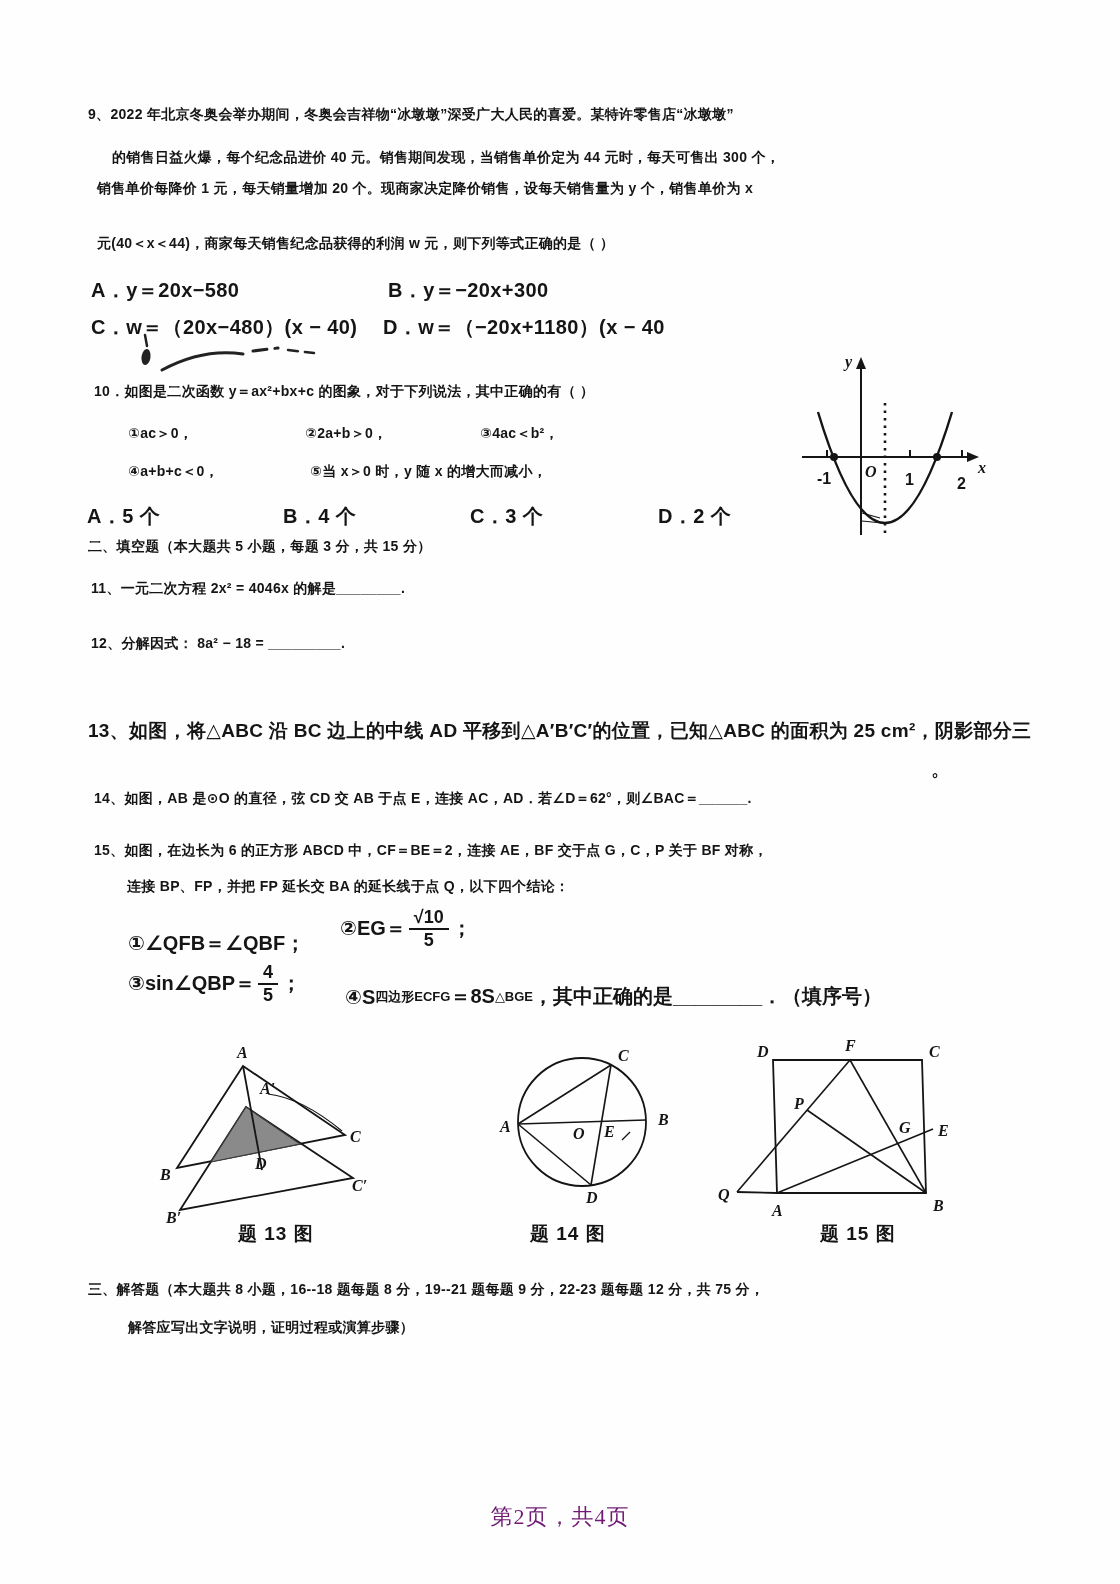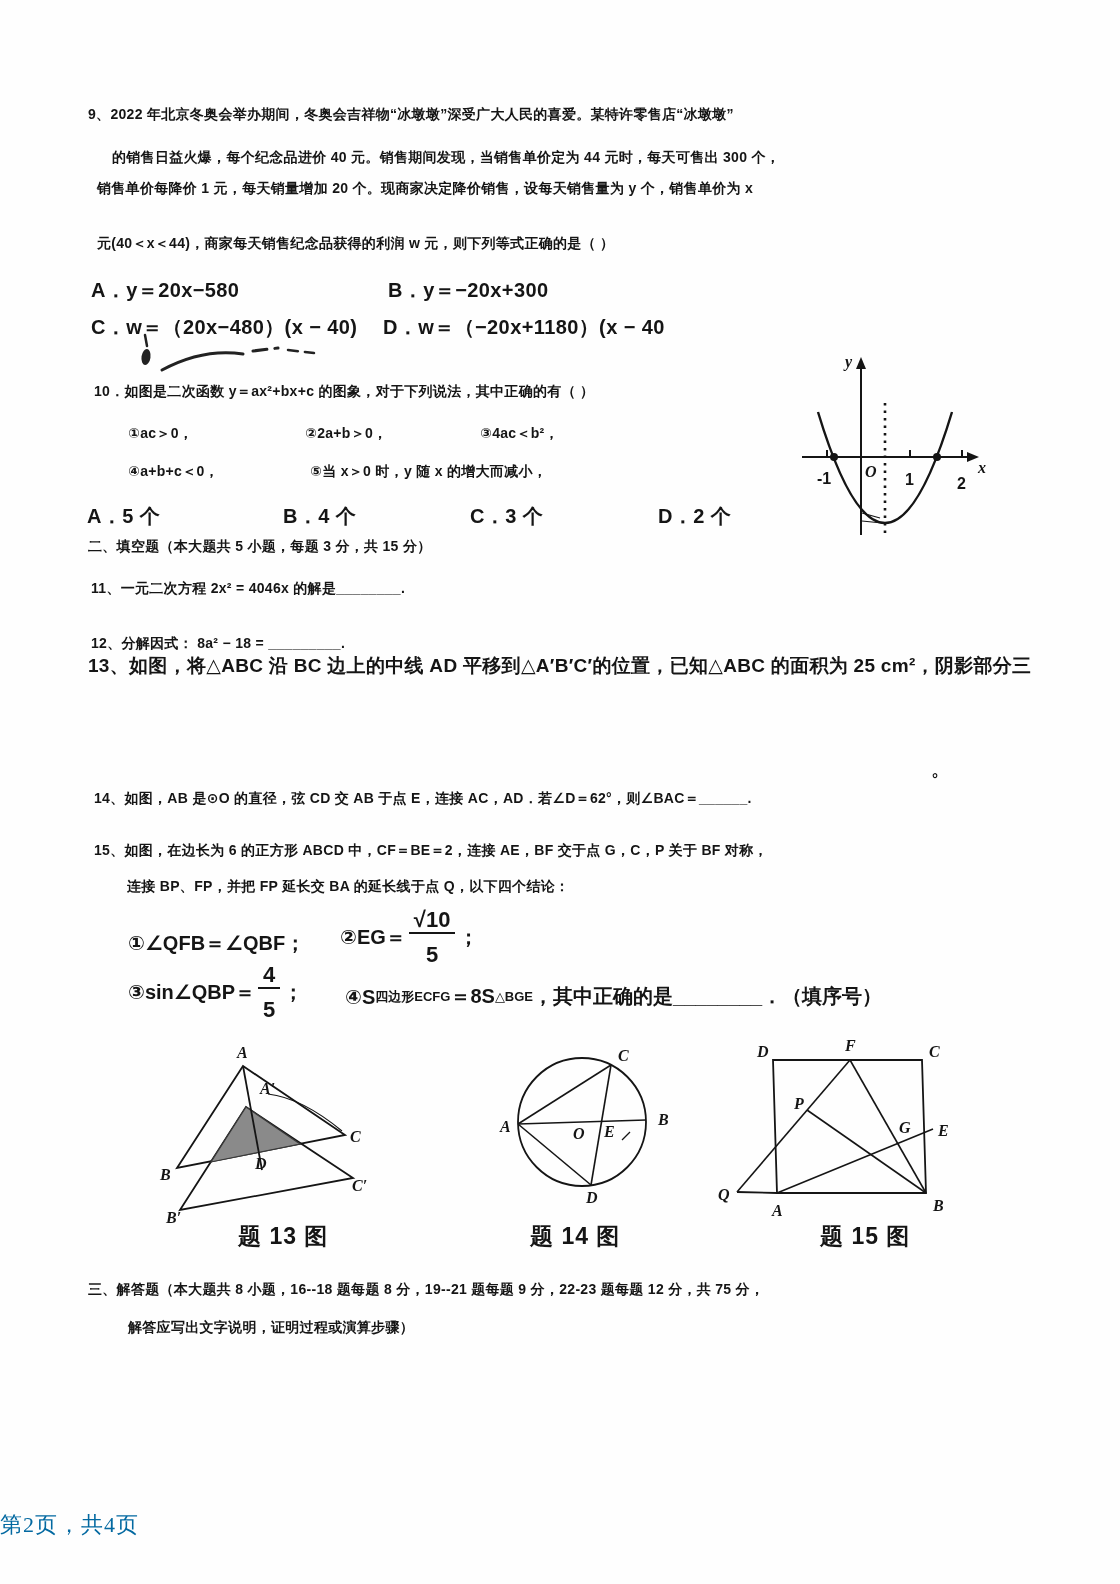--- a/index.html
+++ b/index.html
@@ -2,28 +2,28 @@
 <html><head>
 <meta charset="utf-8">
 <style>
   html,body{margin:0;padding:0;background:#ffffff;}
   #page{position:relative;width:1120px;height:1584px;background:#fefefe;overflow:hidden;
         font-family:"Liberation Sans","DejaVu Sans",sans-serif;color:#151515;}
   .line{position:absolute;white-space:nowrap;font-size:14px;font-weight:600;letter-spacing:.3px;line-height:1.2;}
   .opt{position:absolute;white-space:nowrap;font-size:20px;font-weight:600;letter-spacing:.4px;}
   .small{font-size:19px;}
   .mrow{position:absolute;display:flex;align-items:center;white-space:nowrap;font-size:20px;font-weight:600;}
-  .frac{display:inline-flex;flex-direction:column;align-items:center;line-height:1.05;font-size:22px;margin:0 3px;gap:8px;}
+  .frac{display:inline-flex;flex-direction:column;align-items:center;line-height:1.05;font-size:18px;margin:0 3px;}
   .frac .num{border-bottom:2px solid #151515;padding:0 5px 1px;}
   .frac .den{padding-top:1px;}
   .sub{font-size:13px;vertical-align:-6px;font-weight:600;}
-  .caption{position:absolute;font-size:23px;font-weight:600;letter-spacing:1px;}
+  .caption{position:absolute;font-size:19px;font-weight:600;letter-spacing:1px;}
   .degree{position:absolute;font-size:15px;font-weight:700;}
-  .footer{position:absolute;left:0;width:100%;text-align:left;font-family:"Liberation Serif","DejaVu Serif",serif;
-          font-weight:400;color:#0369a1;font-size:22px;letter-spacing:1px;margin-top:8px;}
+  .footer{position:absolute;left:0;width:100%;text-align:center;font-family:"Liberation Serif","DejaVu Serif",serif;
+          font-weight:400;color:#701a75;font-size:22px;letter-spacing:1px;}
   svg{position:absolute;overflow:visible;}
   svg text{font-family:"Liberation Serif","DejaVu Serif",serif;font-style:italic;font-size:16px;font-weight:600;fill:#151515;}
   svg .cjk{font-family:"Liberation Sans","DejaVu Sans",sans-serif;font-style:normal;}
 </style>
 </head>
 <body>
 
 <div id="page">
 
   <div class="line" style="left:88px;top:106px;">9、2022 年北京冬奥会举办期间，冬奥会吉祥物“冰墩墩”深受广大人民的喜爱。某特许零售店“冰墩墩”</div>
@@ -81,21 +81,21 @@
     <text x="22" y="147" class="cjk" font-style="normal">-1</text>
     <text x="110" y="148" class="cjk">1</text>
     <text x="162" y="152" class="cjk">2</text>
   </svg>
 
   <div class="line" style="left:88px;top:538px;">二、填空题（本大题共 5 小题，每题 3 分，共 15 分）</div>
 
   <div class="line" style="left:91px;top:580px;">11、一元二次方程 2x² = 4046x 的解是________.</div>
   <div class="line" style="left:91px;top:635px;">12、分解因式：  8a² − 18  =  _________.</div>
 
-  <div class="line small" style="left:88px;top:655px;">13、如图，将△ABC 沿 BC 边上的中线 AD 平移到△A′B′C′的位置，已知△ABC 的面积为 25 cm²，阴影部分三</div>
+  <div class="line small" style="left:88px;top:720px;">13、如图，将△ABC 沿 BC 边上的中线 AD 平移到△A′B′C′的位置，已知△ABC 的面积为 25 cm²，阴影部分三</div>
 
   <div class="line" style="left:94px;top:790px;">14、如图，AB 是⊙O 的直径，弦 CD 交 AB 于点 E，连接 AC，AD．若∠D＝62°，则∠BAC＝______.</div>
   <div class="degree" style="left:932px;top:770px;">°</div>
 
   <div class="line" style="left:94px;top:842px;">15、如图，在边长为 6 的正方形 ABCD 中，CF＝BE＝2，连接 AE，BF 交于点 G，C，P 关于 BF 对称，</div>
   <div class="line" style="left:127px;top:878px;">连接 BP、FP，并把 FP 延长交 BA 的延长线于点 Q，以下四个结论：</div>
 
   <div class="mrow" style="left:128px;top:930px;">
     <span>①∠QFB＝∠QBF；</span>
   </div>

